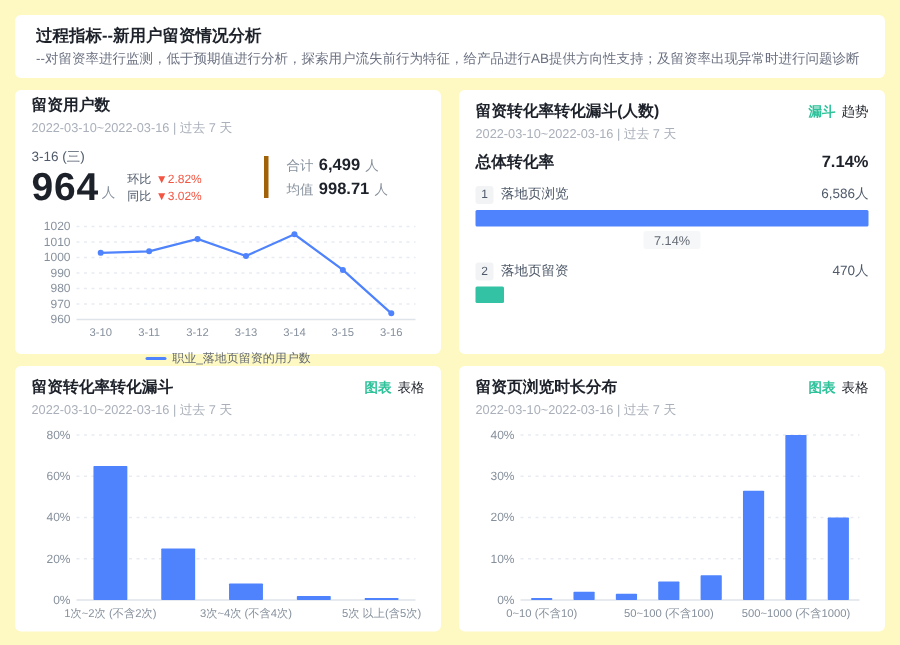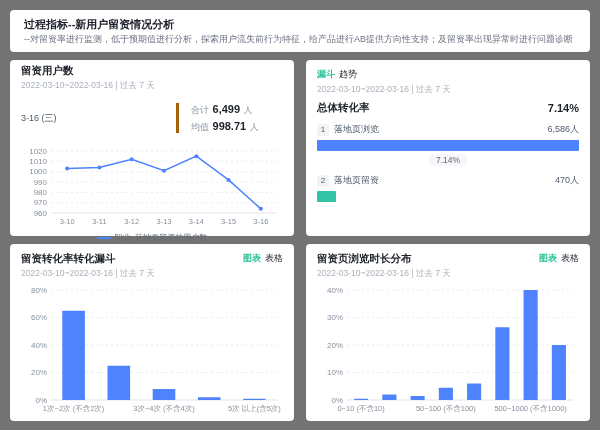--- a/index.html
+++ b/index.html
@@ -1,17 +1,17 @@
 <!DOCTYPE html>
 <html><head>
 <meta charset="utf-8">
 <style>
   html,body{margin:0;padding:0;width:600px;height:430px;overflow:hidden;
     font-family:"Liberation Sans","DejaVu Sans",sans-serif;background:#fff;}
-  .page{position:absolute;inset:0;background:#737373;}
+  .page{position:absolute;inset:0;background:#fef9c3;}
   .card{position:absolute;background:#fff;border-radius:4px;box-sizing:border-box;}
   .card-header-bar{position:absolute;left:10px;top:10px;width:580px;height:42px;padding:7px 14px;}
   .page-title{font-size:11px;font-weight:bold;color:#1d2129;line-height:14px;}
   .page-subtitle{font-size:9px;color:#6b7180;line-height:13px;margin-top:2px;}
   .card-users{left:10px;top:60px;width:284px;height:176px;padding:4px 11px;}
   .card-funnel{left:306px;top:60px;width:284px;height:176px;padding:8px 11px;}
   .card-views{left:10px;top:244px;width:284px;height:177px;padding:8px 11px;}
   .card-duration{left:306px;top:244px;width:284px;height:177px;padding:8px 11px;}
   .panel-head{display:flex;justify-content:space-between;align-items:center;}
   .panel-title{font-size:10.5px;font-weight:bold;color:#1d2129;line-height:13px;}
@@ -67,20 +67,34 @@
   <div class="card card-users">
     <div class="panel-head">
       <div>
         <div class="panel-title">留资用户数</div>
       </div>
     </div>
     <div class="panel-date">2022-03-10~2022-03-16 | 过去 7 天</div>
     <div class="stats-row">
       <div class="stats-left">
         <div class="current-date">3-16 (三)</div>
+        <div class="big-row">
+          <span class="big-number">964</span>
+          <span class="big-unit">人</span>
+          <div class="delta-col">
+            <div class="delta">
+              <span>环比</span>
+              <span class="val">▼2.82%</span>
+            </div>
+            <div class="delta">
+              <span>同比</span>
+              <span class="val">▼3.02%</span>
+            </div>
+          </div>
+        </div>
       </div>
       <div class="summary-col">
         <div class="sum-item"><span>合计</span> <b>6,499</b> <span>人</span></div>
         <div class="sum-item"><span>均值</span> <b>998.71</b> <span>人</span></div>
       </div>
     </div>
     <div class="chart-wrap">
       <svg width="262" height="84">
           <line x1="30" y1="70" x2="256" y2="70" stroke="#dfe3ea" stroke-width="1"></line>
           <text x="26" y="72.5" text-anchor="end" font-size="8" fill="#86909c">960</text>
@@ -114,20 +128,21 @@
         </svg>
     </div>
     <div class="legend">
       <span class="legend-line"></span>
       <span class="legend-text">职业_落地页留资的用户数</span>
     </div>
   </div>
 
   <div class="card card-funnel">
     <div class="panel-head">
+      <div class="panel-title">留资转化率转化漏斗(人数)</div>
       <div class="tabs">
         <span class="tab active">漏斗</span>
         <span class="tab">趋势</span>
       </div>
     </div>
     <div class="panel-date">2022-03-10~2022-03-16 | 过去 7 天</div>
     <div class="overall-row">
       <span class="overall-label">总体转化率</span>
       <span class="overall-value">7.14%</span>
     </div>

